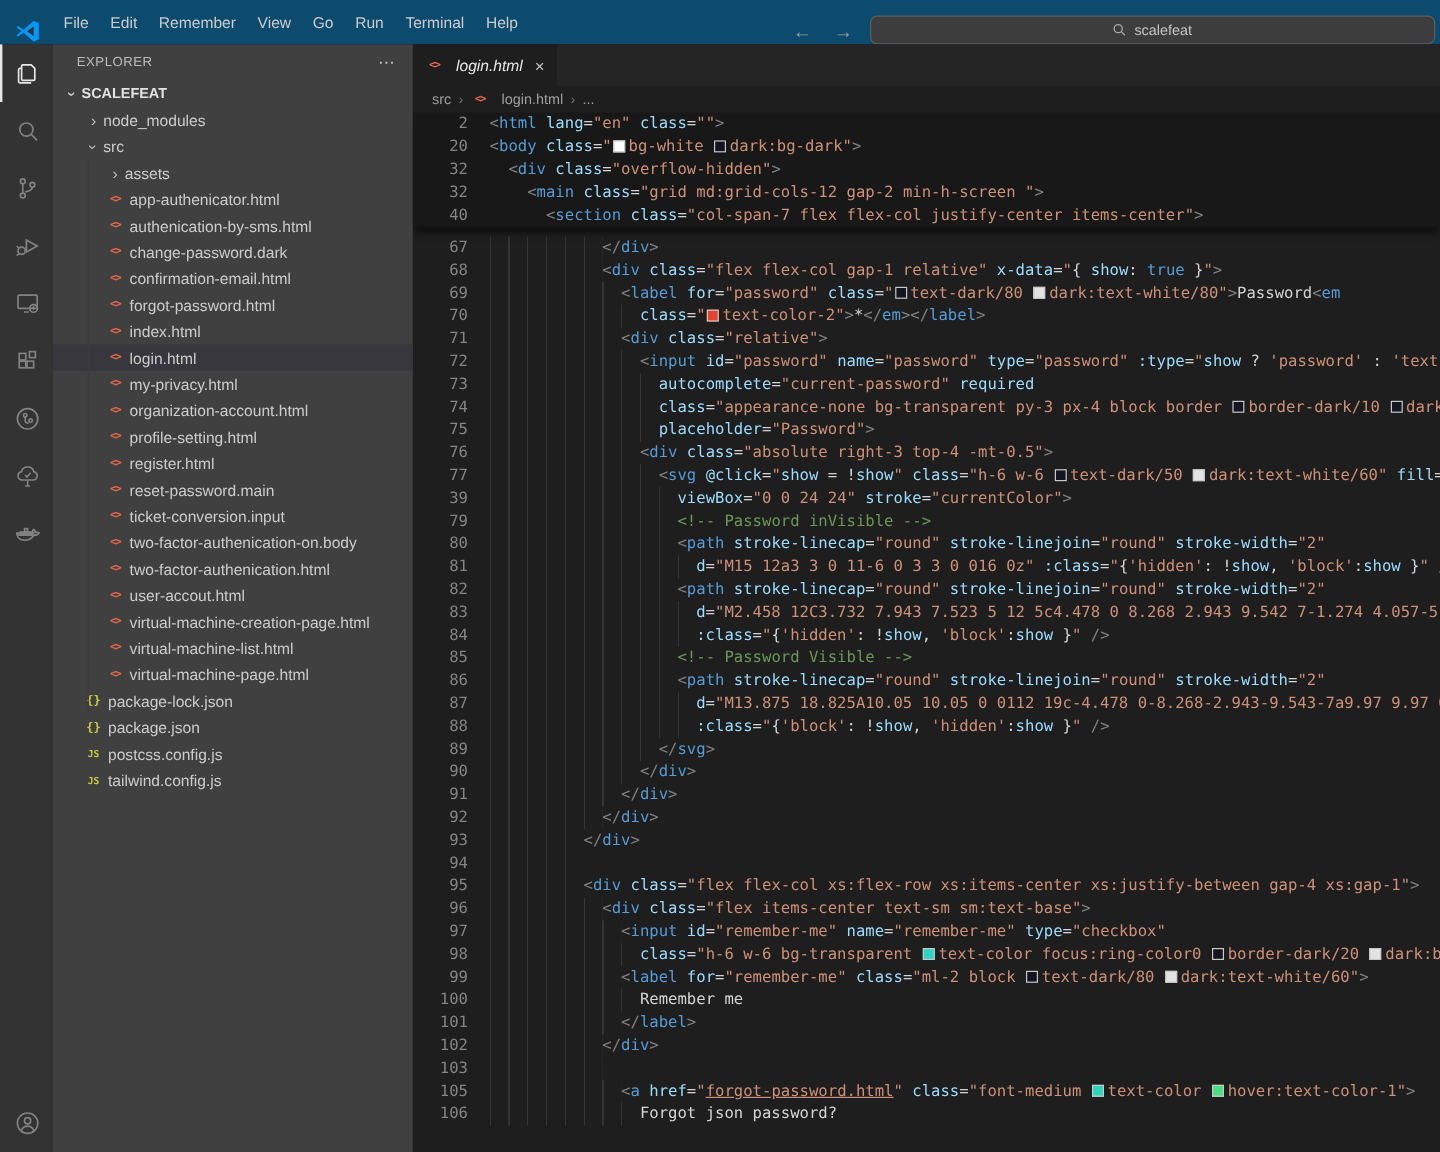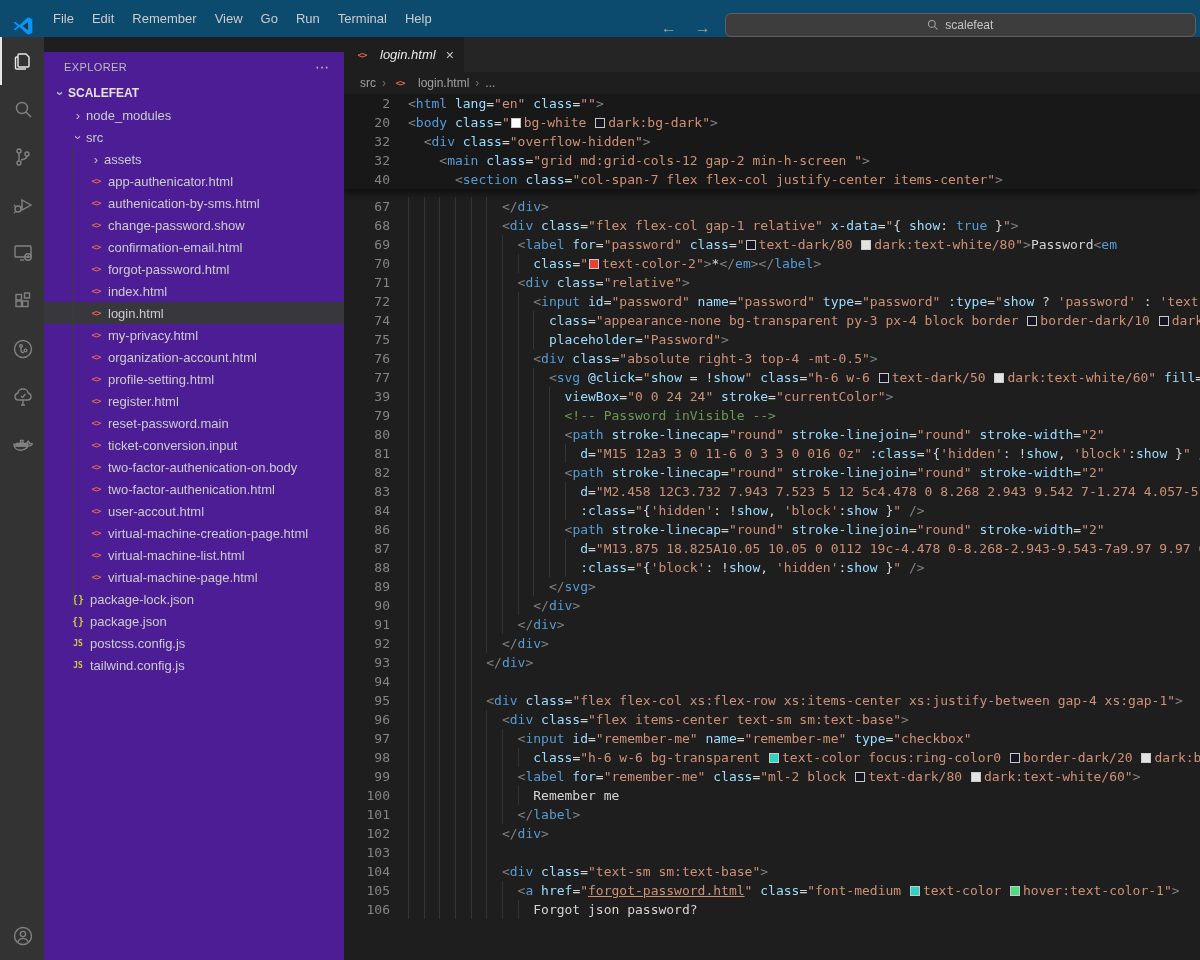--- a/index.html
+++ b/index.html
@@ -24,21 +24,21 @@
   
   .activitybar { width:44px; background:#333334; display:flex; flex-direction:column;
                  align-items:stretch; position:relative; }
   .ab-item { height:48px; display:flex; align-items:center; justify-content:center;
              color:#828282; border-left:2px solid transparent; }
   .ab-item.active { color:#e7e7e7; border-left:2px solid #e7e7e7; }
   .ab-item svg { stroke:currentColor; fill:none; stroke-width:1.4; }
   .ab-bottom { margin-top:auto; }
 
   
-  .sidebar { width:300px; background:#4c1d95; color:#cccccc; position:relative; overflow:hidden;margin-top:15px; }
+  .sidebar { width:300px; background:#404040; color:#cccccc; position:relative; overflow:hidden; }
   .s-header { height:30px; display:flex; align-items:center; padding:0 14px 0 20px;
               font-size:11px; color:#bcbcbc; letter-spacing:.4px; }
   .s-header .spacer { flex:1; }
   .ellipsis { color:#c2c2c2; font-size:14px; letter-spacing:1px; }
   .tree { position:relative; }
   .trow { height:22px; display:flex; align-items:center; font-size:13px; white-space:nowrap; }
   .trow.sel { background:#37373d; }
   .trow .chev { width:16px; color:#c0c0c0; font-size:13px; display:inline-flex; justify-content:center; }
   .chev.exp { transform:rotate(90deg); }
   .ficon { width:16px; margin-right:4px; display:inline-flex; justify-content:center; align-items:center;
@@ -217,21 +217,21 @@
           <div class="trow lvl2">
             <span class="ficon html">&lt;&gt;</span>
             <span>app-authenicator.html</span>
           </div>
           <div class="trow lvl2">
             <span class="ficon html">&lt;&gt;</span>
             <span>authenication-by-sms.html</span>
           </div>
           <div class="trow lvl2">
             <span class="ficon html">&lt;&gt;</span>
-            <span>change-password.show</span>
+            <span>change-password.dark</span>
           </div>
           <div class="trow lvl2">
             <span class="ficon html">&lt;&gt;</span>
             <span>confirmation-email.html</span>
           </div>
           <div class="trow lvl2">
             <span class="ficon html">&lt;&gt;</span>
             <span>forgot-password.html</span>
           </div>
           <div class="trow lvl2">
@@ -334,49 +334,50 @@
             <div class="cl"><span class="ln">32</span><span class="ct" style="--ind: 0;">    <span class="sg-p">&lt;</span><span class="sg-t">main</span><span class="sg-a"> class</span><span class="sg-o">=</span><span class="sg-s">"grid md:grid-cols-12 gap-2 min-h-screen "</span><span class="sg-p">&gt;</span></span></div>
             <div class="cl"><span class="ln">40</span><span class="ct" style="--ind: 0;">      <span class="sg-p">&lt;</span><span class="sg-t">section</span><span class="sg-a"> class</span><span class="sg-o">=</span><span class="sg-s">"col-span-7 flex flex-col justify-center items-center"</span><span class="sg-p">&gt;</span></span></div>
           </div>
         <div class="scrolled">
             <div class="cl"><span class="ln">67</span><span class="ct" style="--ind: 12;">            <span class="sg-p">&lt;/</span><span class="sg-t">div</span><span class="sg-p">&gt;</span></span></div>
             <div class="cl"><span class="ln">68</span><span class="ct" style="--ind: 12;">            <span class="sg-p">&lt;</span><span class="sg-t">div</span><span class="sg-a"> class</span><span class="sg-o">=</span><span class="sg-s">"flex flex-col gap-1 relative"</span><span class="sg-a"> x-data</span><span class="sg-o">=</span><span class="sg-s">"</span><span class="sg-o">{ </span><span class="sg-a">show</span><span class="sg-o">: </span><span class="sg-t">true</span><span class="sg-o"> }</span><span class="sg-s">"</span><span class="sg-p">&gt;</span></span></div>
             <div class="cl"><span class="ln">69</span><span class="ct" style="--ind: 14;">              <span class="sg-p">&lt;</span><span class="sg-t">label</span><span class="sg-a"> for</span><span class="sg-o">=</span><span class="sg-s">"password"</span><span class="sg-a"> class</span><span class="sg-o">=</span><span class="sg-s">"</span><span class="swatch" style="background: rgb(21, 21, 33);"></span><span class="sg-s">text-dark/80 </span><span class="swatch" style="background: rgb(227, 227, 227);"></span><span class="sg-s">dark:text-white/80"</span><span class="sg-p">&gt;</span><span class="sg-w">Password</span><span class="sg-p">&lt;</span><span class="sg-t">em</span></span></div>
             <div class="cl"><span class="ln">70</span><span class="ct" style="--ind: 16;">                <span class="sg-a">class</span><span class="sg-o">=</span><span class="sg-s">"</span><span class="swatch" style="background: rgb(229, 69, 47);"></span><span class="sg-s">text-color-2"</span><span class="sg-p">&gt;</span><span class="sg-w">*</span><span class="sg-p">&lt;/</span><span class="sg-t">em</span><span class="sg-p">&gt;&lt;/</span><span class="sg-t">label</span><span class="sg-p">&gt;</span></span></div>
             <div class="cl"><span class="ln">71</span><span class="ct" style="--ind: 14;">              <span class="sg-p">&lt;</span><span class="sg-t">div</span><span class="sg-a"> class</span><span class="sg-o">=</span><span class="sg-s">"relative"</span><span class="sg-p">&gt;</span></span></div>
             <div class="cl"><span class="ln">72</span><span class="ct" style="--ind: 16;">                <span class="sg-p">&lt;</span><span class="sg-t">input</span><span class="sg-a"> id</span><span class="sg-o">=</span><span class="sg-s">"password"</span><span class="sg-a"> name</span><span class="sg-o">=</span><span class="sg-s">"password"</span><span class="sg-a"> type</span><span class="sg-o">=</span><span class="sg-s">"password"</span><span class="sg-a"> :type</span><span class="sg-o">=</span><span class="sg-s">"</span><span class="sg-a">show</span><span class="sg-o"> ? </span><span class="sg-s">'password'</span><span class="sg-o"> : </span><span class="sg-s">'text'</span></span></div>
+            <div class="cl"><span class="ln">73</span><span class="ct" style="--ind: 18;">                  <span class="sg-a">autocomplete</span><span class="sg-o">=</span><span class="sg-s">"current-password"</span><span class="sg-a"> required</span></span></div>
             <div class="cl"><span class="ln">74</span><span class="ct" style="--ind: 18;">                  <span class="sg-a">class</span><span class="sg-o">=</span><span class="sg-s">"appearance-none bg-transparent py-3 px-4 block border </span><span class="swatch" style="background: rgb(21, 21, 33);"></span><span class="sg-s">border-dark/10 </span><span class="swatch" style="background: rgb(21, 21, 33);"></span><span class="sg-s">dark:border-white/10"</span></span></div>
             <div class="cl"><span class="ln">75</span><span class="ct" style="--ind: 18;">                  <span class="sg-a">placeholder</span><span class="sg-o">=</span><span class="sg-s">"Password"</span><span class="sg-p">&gt;</span></span></div>
             <div class="cl"><span class="ln">76</span><span class="ct" style="--ind: 16;">                <span class="sg-p">&lt;</span><span class="sg-t">div</span><span class="sg-a"> class</span><span class="sg-o">=</span><span class="sg-s">"absolute right-3 top-4 -mt-0.5"</span><span class="sg-p">&gt;</span></span></div>
             <div class="cl"><span class="ln">77</span><span class="ct" style="--ind: 18;">                  <span class="sg-p">&lt;</span><span class="sg-t">svg</span><span class="sg-a"> @click</span><span class="sg-o">=</span><span class="sg-s">"</span><span class="sg-a">show</span><span class="sg-o"> = !</span><span class="sg-a">show</span><span class="sg-s">"</span><span class="sg-a"> class</span><span class="sg-o">=</span><span class="sg-s">"h-6 w-6 </span><span class="swatch" style="background: rgb(21, 21, 33);"></span><span class="sg-s">text-dark/50 </span><span class="swatch" style="background: rgb(227, 227, 227);"></span><span class="sg-s">dark:text-white/60"</span><span class="sg-a"> fill</span><span class="sg-o">=</span></span></div>
             <div class="cl"><span class="ln">39</span><span class="ct" style="--ind: 20;">                    <span class="sg-a">viewBox</span><span class="sg-o">=</span><span class="sg-s">"0 0 24 24"</span><span class="sg-a"> stroke</span><span class="sg-o">=</span><span class="sg-s">"currentColor"</span><span class="sg-p">&gt;</span></span></div>
             <div class="cl"><span class="ln">79</span><span class="ct" style="--ind: 20;">                    <span class="sg-c">&lt;!-- Password inVisible --&gt;</span></span></div>
             <div class="cl"><span class="ln">80</span><span class="ct" style="--ind: 20;">                    <span class="sg-p">&lt;</span><span class="sg-t">path</span><span class="sg-a"> stroke-linecap</span><span class="sg-o">=</span><span class="sg-s">"round"</span><span class="sg-a"> stroke-linejoin</span><span class="sg-o">=</span><span class="sg-s">"round"</span><span class="sg-a"> stroke-width</span><span class="sg-o">=</span><span class="sg-s">"2"</span></span></div>
             <div class="cl"><span class="ln">81</span><span class="ct" style="--ind: 22;">                      <span class="sg-a">d</span><span class="sg-o">=</span><span class="sg-s">"M15 12a3 3 0 11-6 0 3 3 0 016 0z"</span><span class="sg-a"> :class</span><span class="sg-o">=</span><span class="sg-s">"</span><span class="sg-o">{</span><span class="sg-s">'hidden'</span><span class="sg-o">: !</span><span class="sg-a">show</span><span class="sg-o">, </span><span class="sg-s">'block'</span><span class="sg-o">:</span><span class="sg-a">show</span><span class="sg-o"> }</span><span class="sg-s">"</span><span class="sg-p"> /&gt;</span></span></div>
             <div class="cl"><span class="ln">82</span><span class="ct" style="--ind: 20;">                    <span class="sg-p">&lt;</span><span class="sg-t">path</span><span class="sg-a"> stroke-linecap</span><span class="sg-o">=</span><span class="sg-s">"round"</span><span class="sg-a"> stroke-linejoin</span><span class="sg-o">=</span><span class="sg-s">"round"</span><span class="sg-a"> stroke-width</span><span class="sg-o">=</span><span class="sg-s">"2"</span></span></div>
             <div class="cl"><span class="ln">83</span><span class="ct" style="--ind: 22;">                      <span class="sg-a">d</span><span class="sg-o">=</span><span class="sg-s">"M2.458 12C3.732 7.943 7.523 5 12 5c4.478 0 8.268 2.943 9.542 7-1.274 4.057-5.064 7-9.542 7-4.478 0-8.268-2.943-9.542-7z"</span></span></div>
             <div class="cl"><span class="ln">84</span><span class="ct" style="--ind: 22;">                      <span class="sg-a">:class</span><span class="sg-o">=</span><span class="sg-s">"</span><span class="sg-o">{</span><span class="sg-s">'hidden'</span><span class="sg-o">: !</span><span class="sg-a">show</span><span class="sg-o">, </span><span class="sg-s">'block'</span><span class="sg-o">:</span><span class="sg-a">show</span><span class="sg-o"> }</span><span class="sg-s">"</span><span class="sg-p"> /&gt;</span></span></div>
+            <div class="cl"><span class="ln">85</span><span class="ct" style="--ind: 20;">                    <span class="sg-c">&lt;!-- Password Visible --&gt;</span></span></div>
             <div class="cl"><span class="ln">86</span><span class="ct" style="--ind: 20;">                    <span class="sg-p">&lt;</span><span class="sg-t">path</span><span class="sg-a"> stroke-linecap</span><span class="sg-o">=</span><span class="sg-s">"round"</span><span class="sg-a"> stroke-linejoin</span><span class="sg-o">=</span><span class="sg-s">"round"</span><span class="sg-a"> stroke-width</span><span class="sg-o">=</span><span class="sg-s">"2"</span></span></div>
             <div class="cl"><span class="ln">87</span><span class="ct" style="--ind: 22;">                      <span class="sg-a">d</span><span class="sg-o">=</span><span class="sg-s">"M13.875 18.825A10.05 10.05 0 0112 19c-4.478 0-8.268-2.943-9.543-7a9.97 9.97 0 011.563-3.029m5.858.908a3 3 0 114.243 4.243"</span></span></div>
             <div class="cl"><span class="ln">88</span><span class="ct" style="--ind: 22;">                      <span class="sg-a">:class</span><span class="sg-o">=</span><span class="sg-s">"</span><span class="sg-o">{</span><span class="sg-s">'block'</span><span class="sg-o">: !</span><span class="sg-a">show</span><span class="sg-o">, </span><span class="sg-s">'hidden'</span><span class="sg-o">:</span><span class="sg-a">show</span><span class="sg-o"> }</span><span class="sg-s">"</span><span class="sg-p"> /&gt;</span></span></div>
             <div class="cl"><span class="ln">89</span><span class="ct" style="--ind: 18;">                  <span class="sg-p">&lt;/</span><span class="sg-t">svg</span><span class="sg-p">&gt;</span></span></div>
             <div class="cl"><span class="ln">90</span><span class="ct" style="--ind: 16;">                <span class="sg-p">&lt;/</span><span class="sg-t">div</span><span class="sg-p">&gt;</span></span></div>
             <div class="cl"><span class="ln">91</span><span class="ct" style="--ind: 14;">              <span class="sg-p">&lt;/</span><span class="sg-t">div</span><span class="sg-p">&gt;</span></span></div>
             <div class="cl"><span class="ln">92</span><span class="ct" style="--ind: 12;">            <span class="sg-p">&lt;/</span><span class="sg-t">div</span><span class="sg-p">&gt;</span></span></div>
             <div class="cl"><span class="ln">93</span><span class="ct" style="--ind: 10;">          <span class="sg-p">&lt;/</span><span class="sg-t">div</span><span class="sg-p">&gt;</span></span></div>
             <div class="cl"><span class="ln">94</span><span class="ct" style="--ind: 10;">          </span></div>
             <div class="cl"><span class="ln">95</span><span class="ct" style="--ind: 10;">          <span class="sg-p">&lt;</span><span class="sg-t">div</span><span class="sg-a"> class</span><span class="sg-o">=</span><span class="sg-s">"flex flex-col xs:flex-row xs:items-center xs:justify-between gap-4 xs:gap-1"</span><span class="sg-p">&gt;</span></span></div>
             <div class="cl"><span class="ln">96</span><span class="ct" style="--ind: 12;">            <span class="sg-p">&lt;</span><span class="sg-t">div</span><span class="sg-a"> class</span><span class="sg-o">=</span><span class="sg-s">"flex items-center text-sm sm:text-base"</span><span class="sg-p">&gt;</span></span></div>
             <div class="cl"><span class="ln">97</span><span class="ct" style="--ind: 14;">              <span class="sg-p">&lt;</span><span class="sg-t">input</span><span class="sg-a"> id</span><span class="sg-o">=</span><span class="sg-s">"remember-me"</span><span class="sg-a"> name</span><span class="sg-o">=</span><span class="sg-s">"remember-me"</span><span class="sg-a"> type</span><span class="sg-o">=</span><span class="sg-s">"checkbox"</span></span></div>
             <div class="cl"><span class="ln">98</span><span class="ct" style="--ind: 16;">                <span class="sg-a">class</span><span class="sg-o">=</span><span class="sg-s">"h-6 w-6 bg-transparent </span><span class="swatch" style="background: rgb(45, 212, 191);"></span><span class="sg-s">text-color focus:ring-color0 </span><span class="swatch" style="background: rgb(21, 21, 33);"></span><span class="sg-s">border-dark/20 </span><span class="swatch" style="background: rgb(227, 227, 227);"></span><span class="sg-s">dark:border-white/20"</span></span></div>
             <div class="cl"><span class="ln">99</span><span class="ct" style="--ind: 14;">              <span class="sg-p">&lt;</span><span class="sg-t">label</span><span class="sg-a"> for</span><span class="sg-o">=</span><span class="sg-s">"remember-me"</span><span class="sg-a"> class</span><span class="sg-o">=</span><span class="sg-s">"ml-2 block </span><span class="swatch" style="background: rgb(21, 21, 33);"></span><span class="sg-s">text-dark/80 </span><span class="swatch" style="background: rgb(227, 227, 227);"></span><span class="sg-s">dark:text-white/60"</span><span class="sg-p">&gt;</span></span></div>
             <div class="cl"><span class="ln">100</span><span class="ct" style="--ind: 16;">                <span class="sg-w">Remember me</span></span></div>
             <div class="cl"><span class="ln">101</span><span class="ct" style="--ind: 14;">              <span class="sg-p">&lt;/</span><span class="sg-t">label</span><span class="sg-p">&gt;</span></span></div>
             <div class="cl"><span class="ln">102</span><span class="ct" style="--ind: 12;">            <span class="sg-p">&lt;/</span><span class="sg-t">div</span><span class="sg-p">&gt;</span></span></div>
             <div class="cl"><span class="ln">103</span><span class="ct" style="--ind: 12;">            </span></div>
-            <div class="cl"><span class="ln">104</span><span class="ct" style="--ind: 12;">            <span class="sg-p">&lt;</span><span class="sg-t">div</span><span class="sg-a"> class</span><span class="sg-o">=</span><span class="sg-s">"text-sm sm:text-base"</span><span class="sg-p">&gt;</span></span></div>
             <div class="cl"><span class="ln">105</span><span class="ct" style="--ind: 14;">              <span class="sg-p">&lt;</span><span class="sg-t">a</span><span class="sg-a"> href</span><span class="sg-o">=</span><span class="sg-s">"</span><span class="sg-u">forgot-password.html</span><span class="sg-s">"</span><span class="sg-a"> class</span><span class="sg-o">=</span><span class="sg-s">"font-medium </span><span class="swatch" style="background: rgb(45, 212, 191);"></span><span class="sg-s">text-color </span><span class="swatch" style="background: rgb(74, 222, 128);"></span><span class="sg-s">hover:text-color-1"</span><span class="sg-p">&gt;</span></span></div>
             <div class="cl"><span class="ln">106</span><span class="ct" style="--ind: 16;">                <span class="sg-w">Forgot json password?</span></span></div>
           </div>
       </div>
     </div>
   </div>
 </div>
 
 </body></html>

